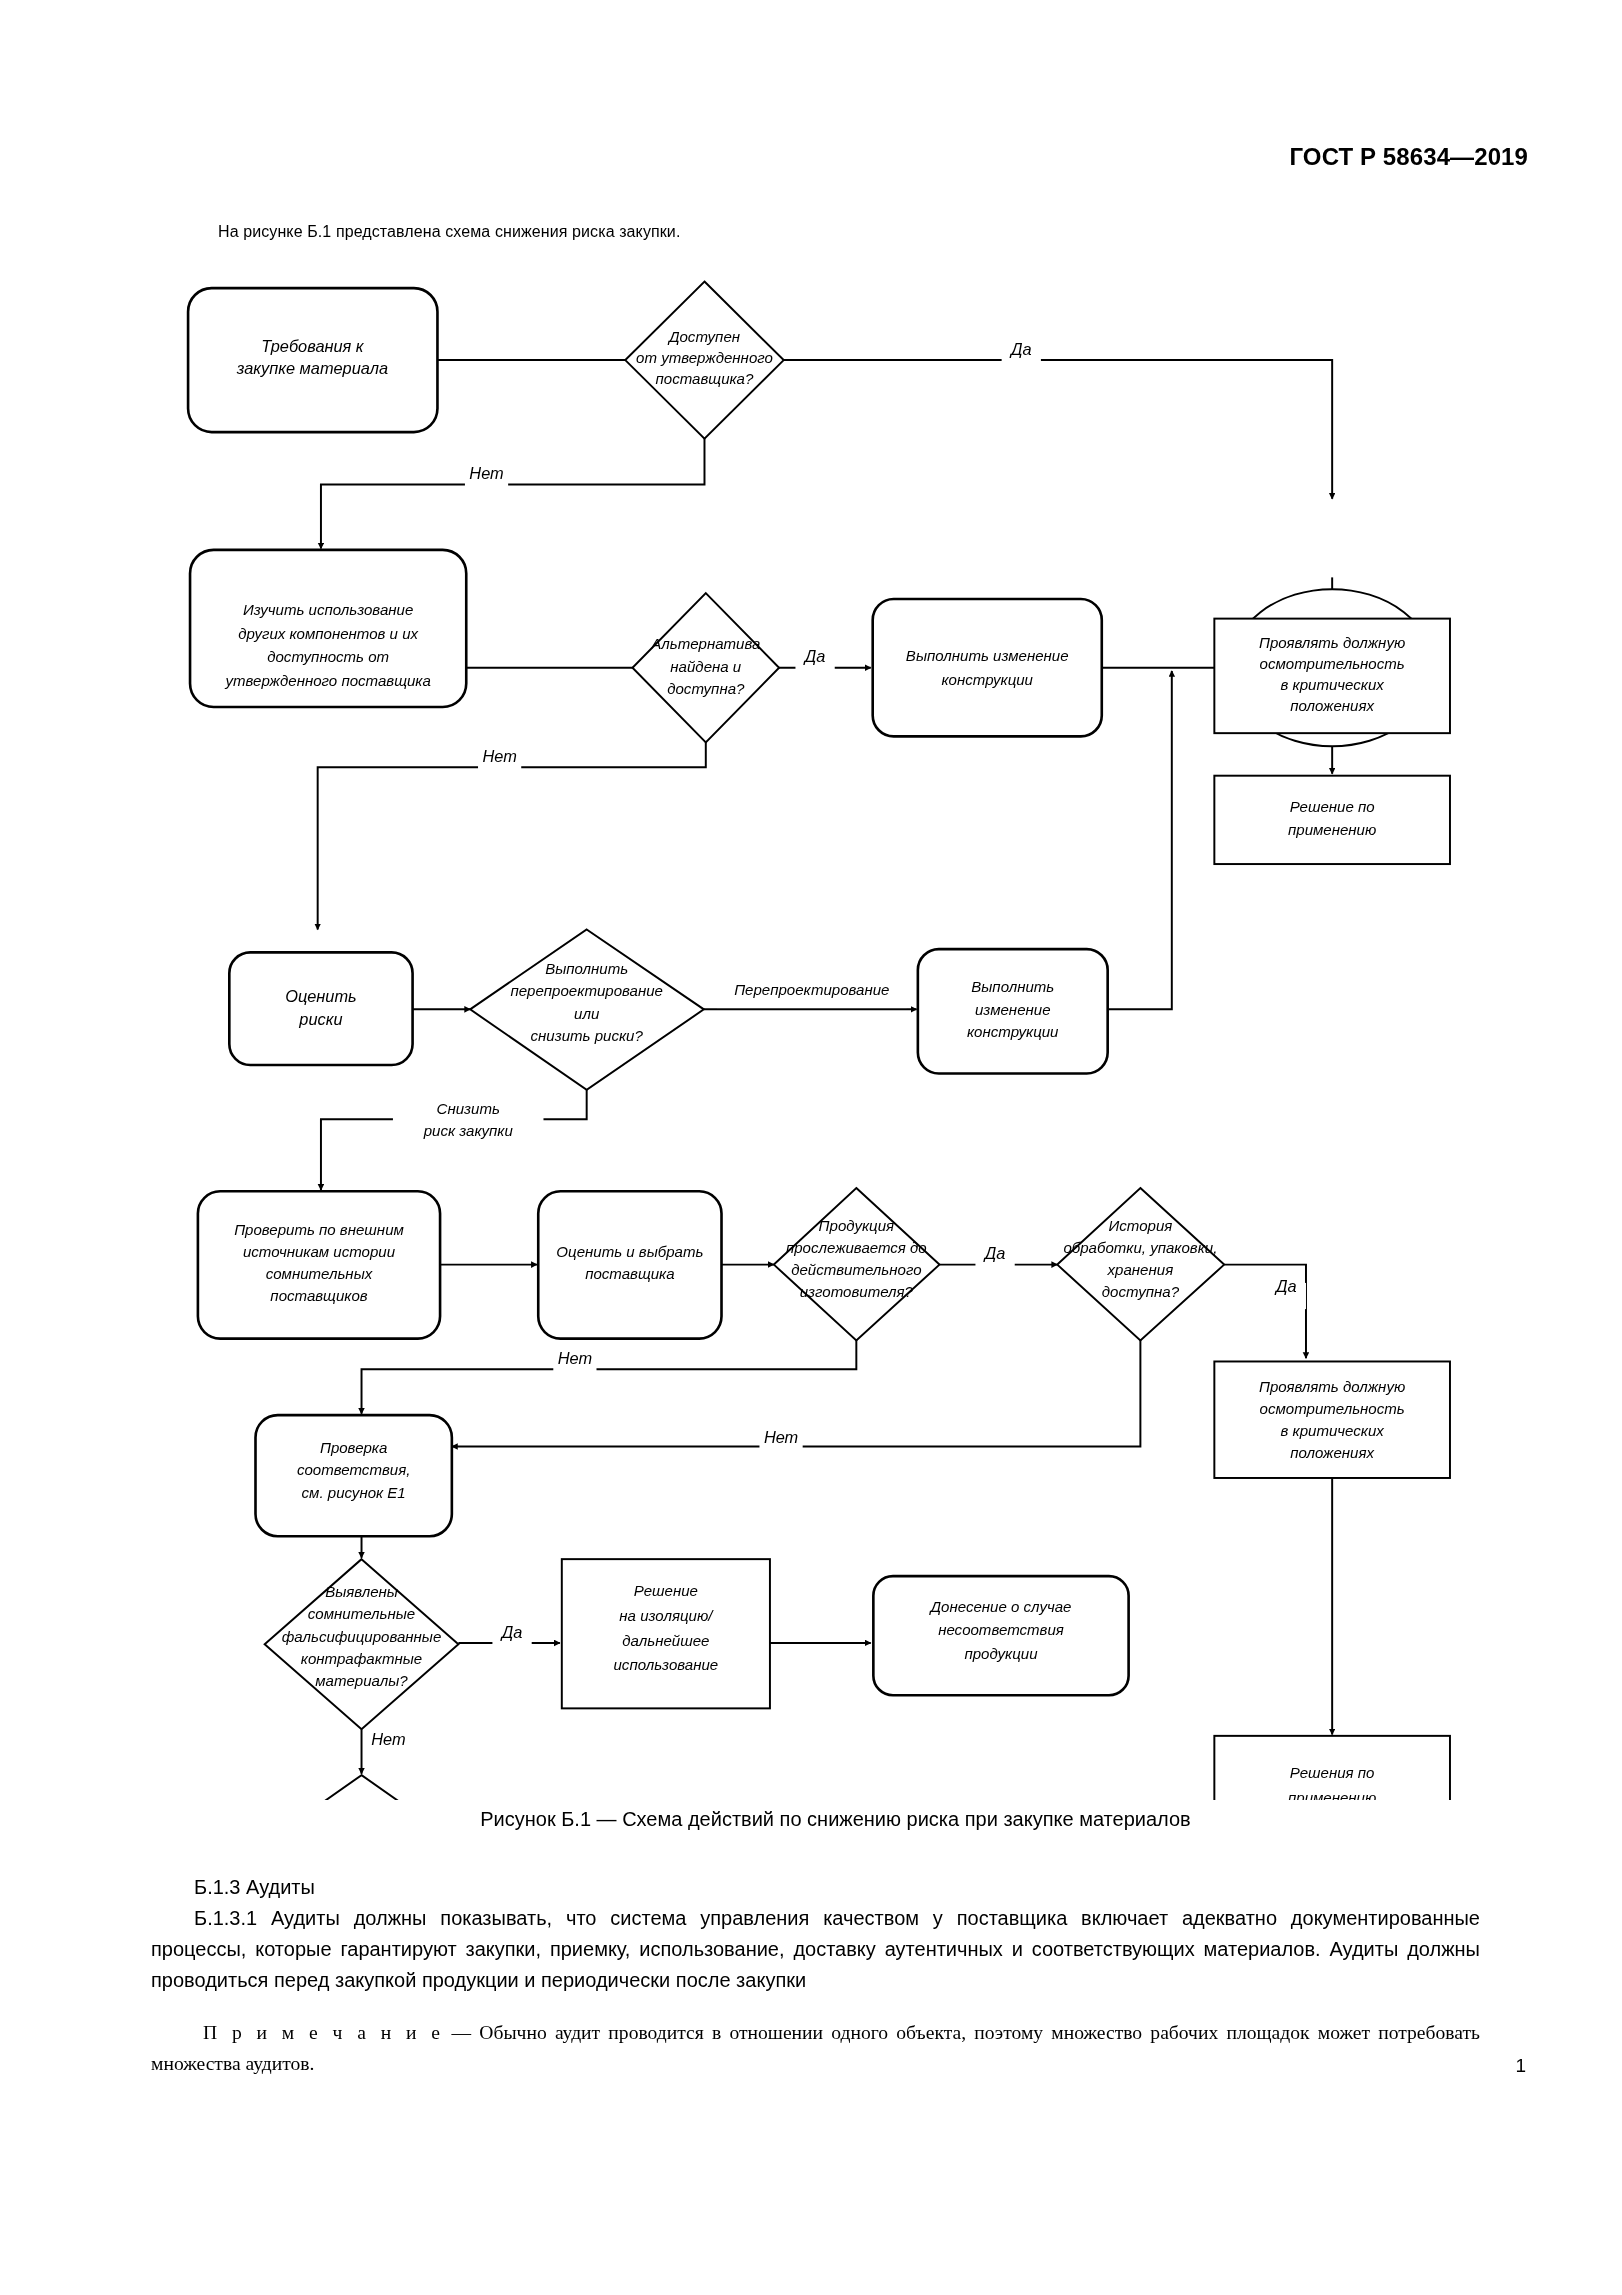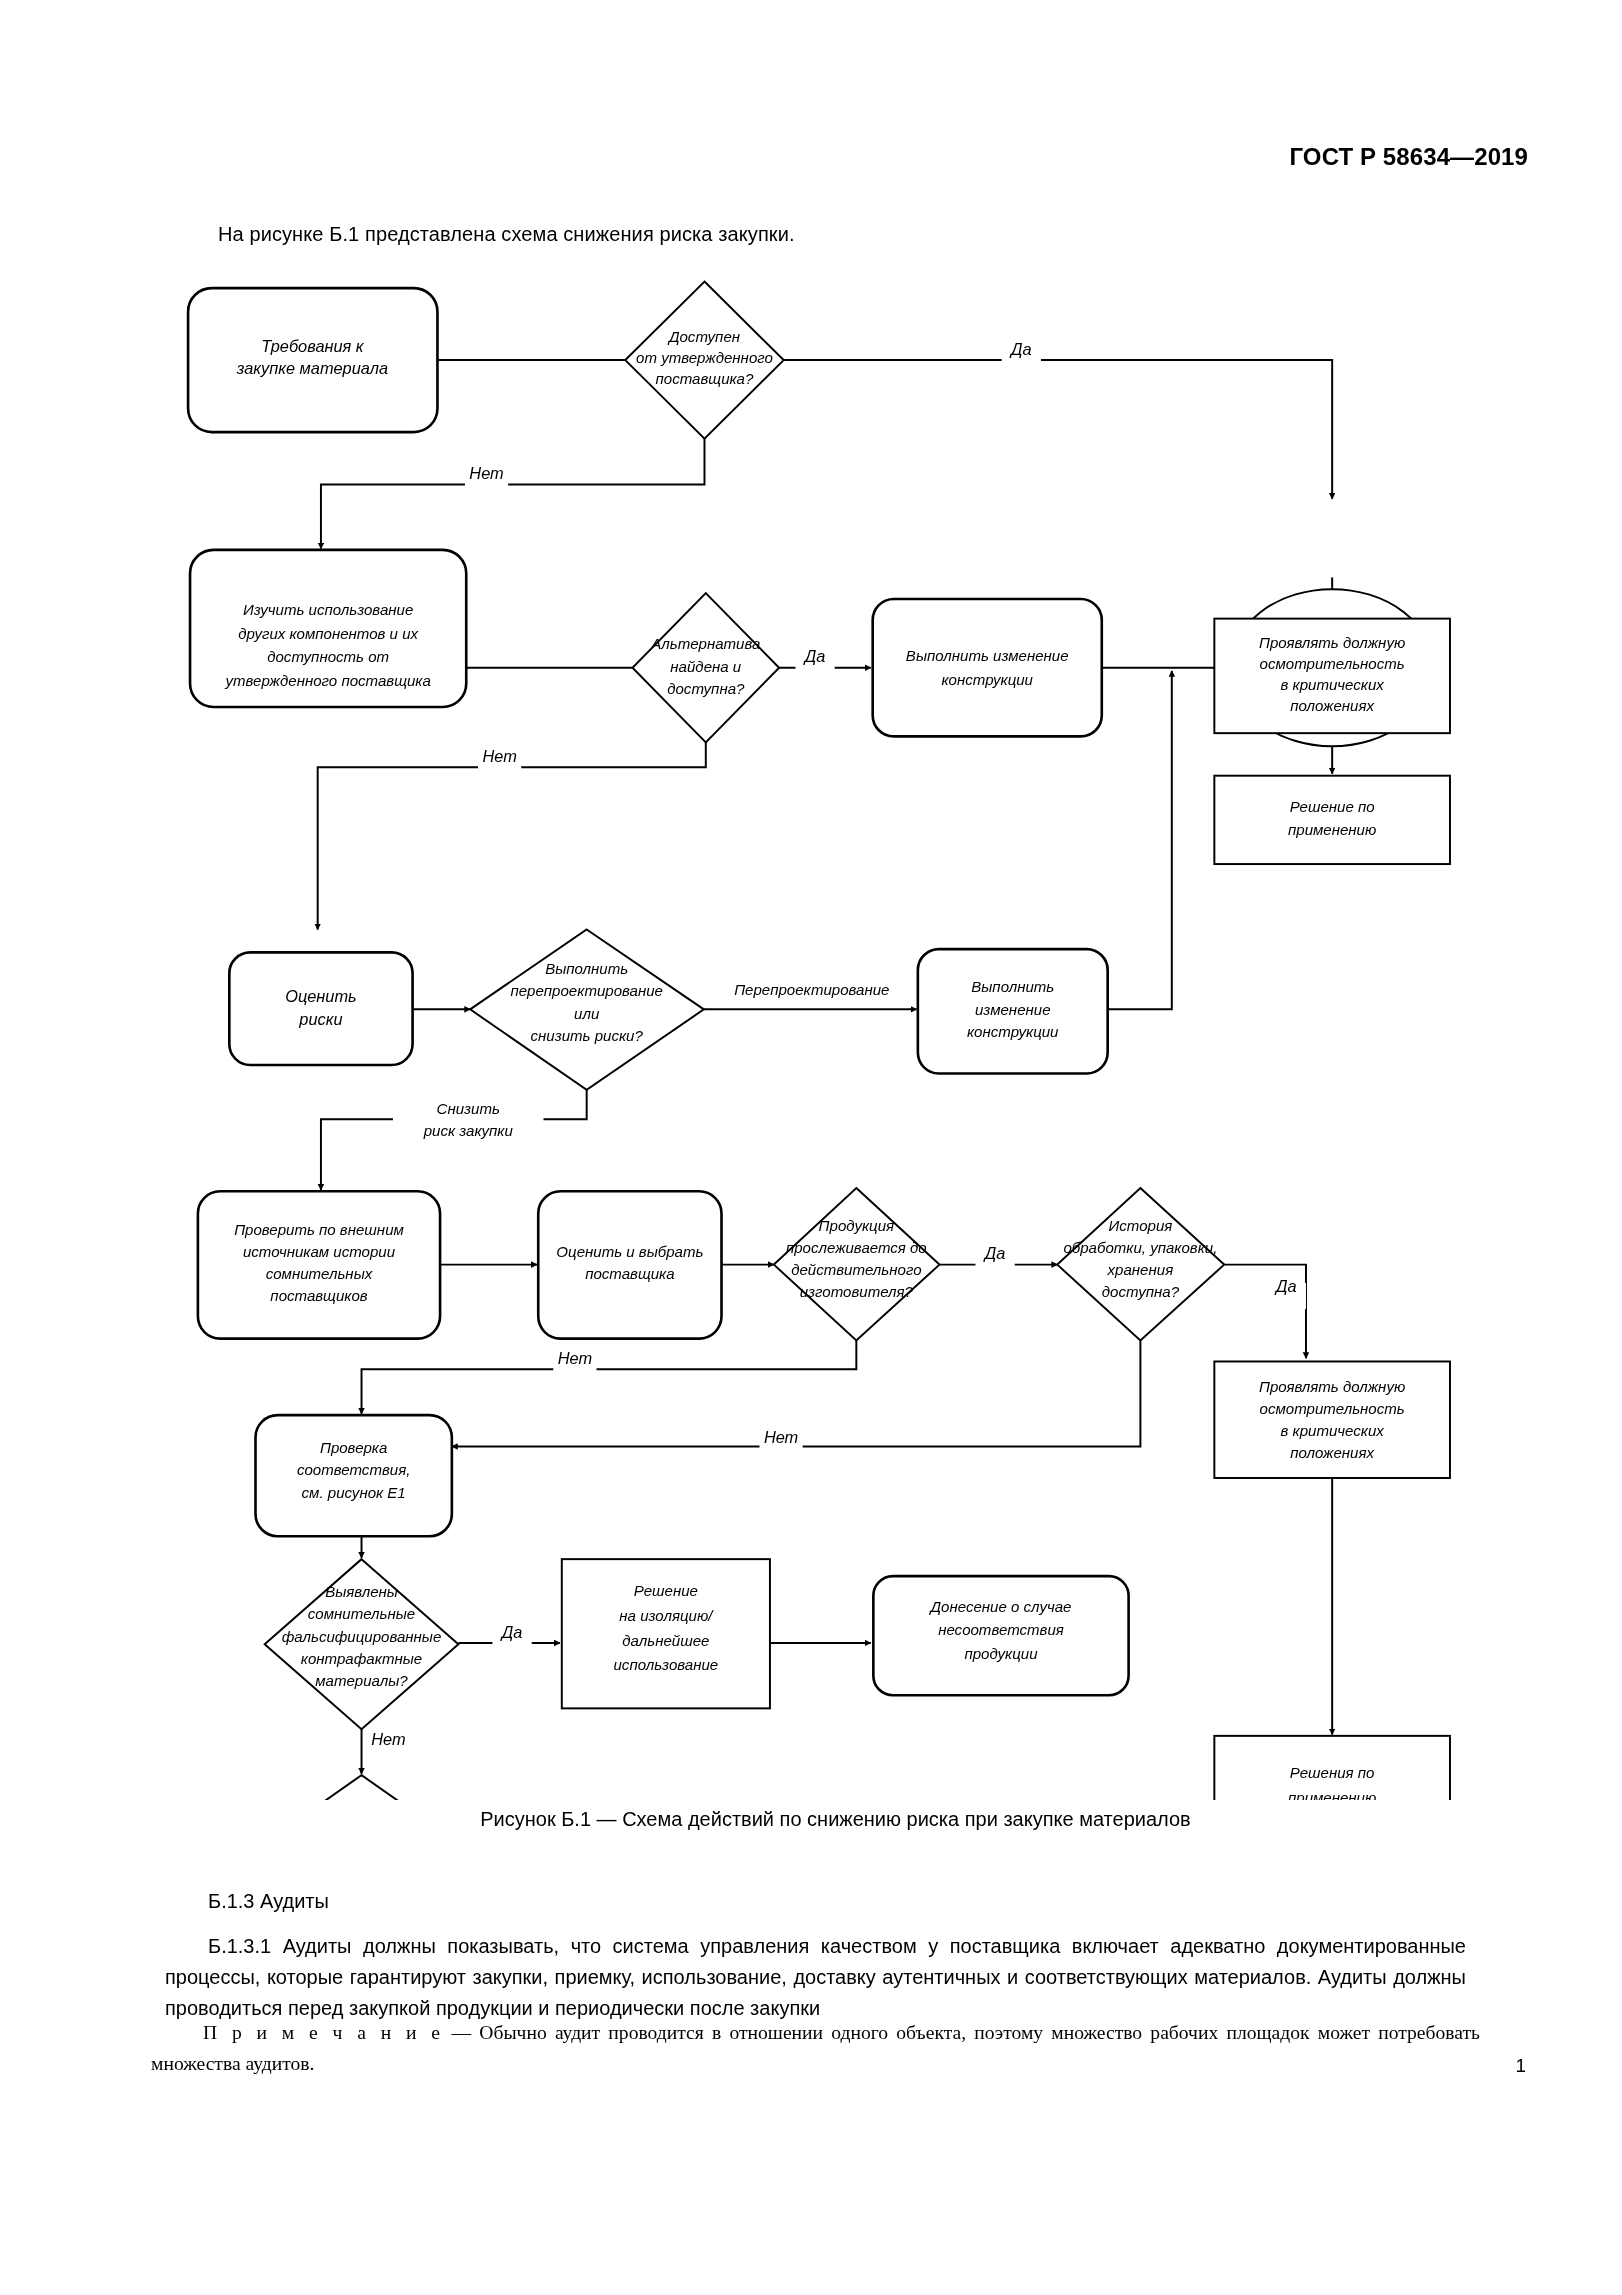--- a/index.html
+++ b/index.html
@@ -13,36 +13,36 @@
   .page{position:absolute;inset:0;width:1623px;height:2181px;overflow:hidden;padding-left:48px;}
 
   .doc-header{
     position:absolute;top:143px;right:143px;
     font-size:24px;font-weight:700;letter-spacing:0.1px;
     white-space:nowrap;
   }
 
   .intro{
     position:absolute;left:218px;top:223px;
-    font-size:20px;letter-spacing:0.1px;white-space:nowrap;
+    font-size:16px;letter-spacing:0.1px;white-space:nowrap;
   }
 
   .figure{position:absolute;left:0;top:275px;width:1623px;height:1525px;font-style:italic;}
   .figure svg{display:block;}
 
   .caption{
     position:absolute;left:0;right:0;top:1808px;
     text-align:center;font-size:20px;
   }
 
   .body-text{
     position:absolute;left:151px;top:1872px;width:1329px;
     font-size:20px;line-height:31px;text-align:justify;
   }
-  .body-text p{margin:14px;}
+  .body-text p{margin:0;}
   .indent{ text-indent:43px; }
   .note{
     position:absolute;left:151px;top:2000px;width:1329px;
     font-family:"Liberation Serif", serif;
     font-size:19.6px;line-height:31px;text-align:justify;margin-top:17px;
   }
   .note p{margin:0;text-indent:52px;}
   .note .lbl{letter-spacing:3.3px;}
 
   .page-num{

